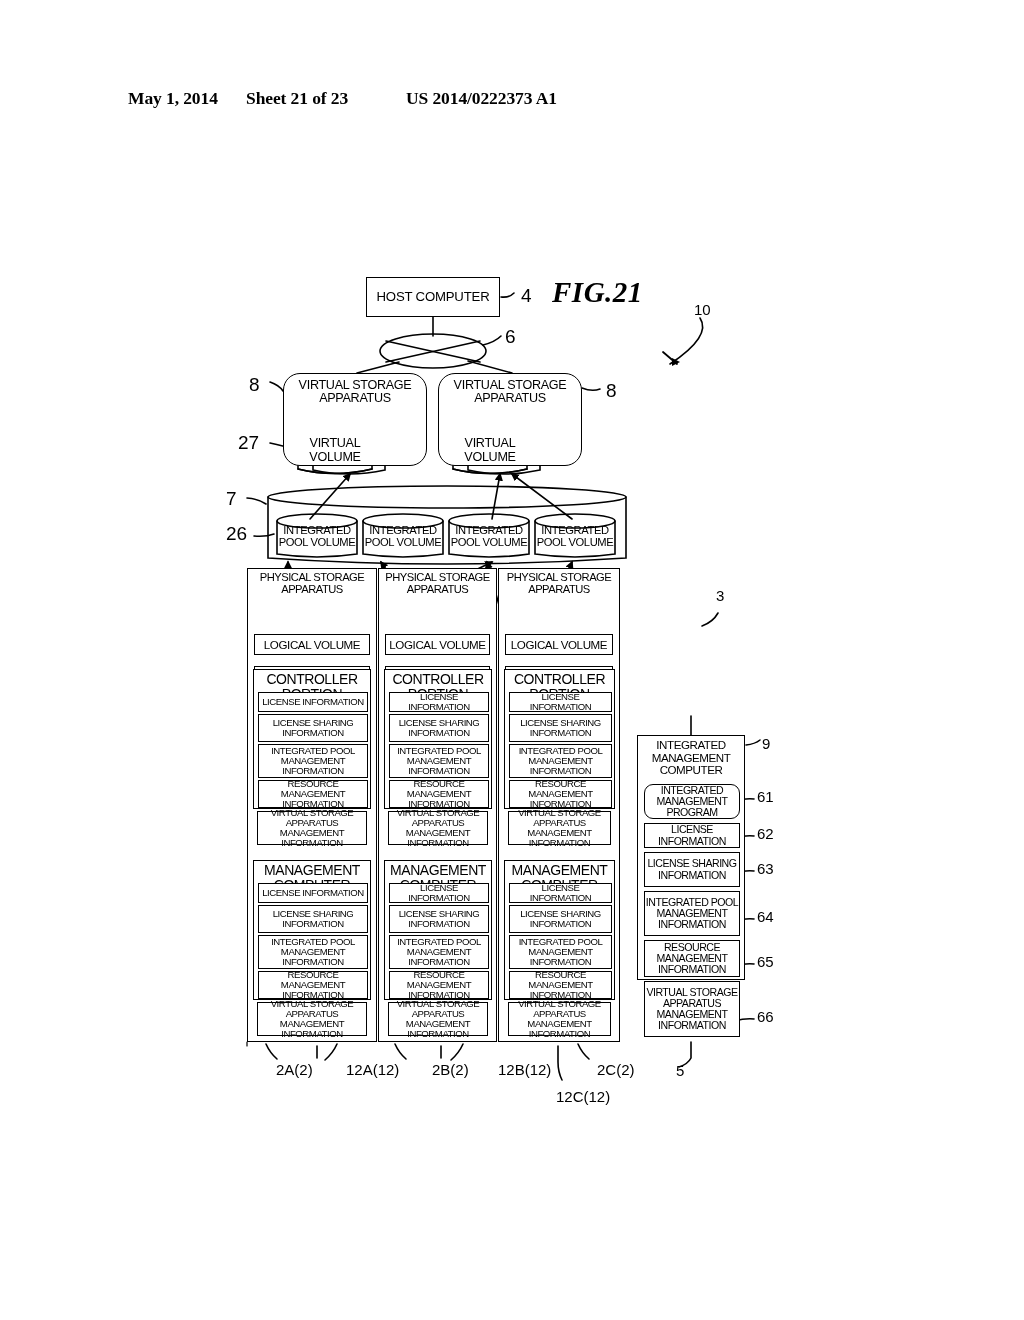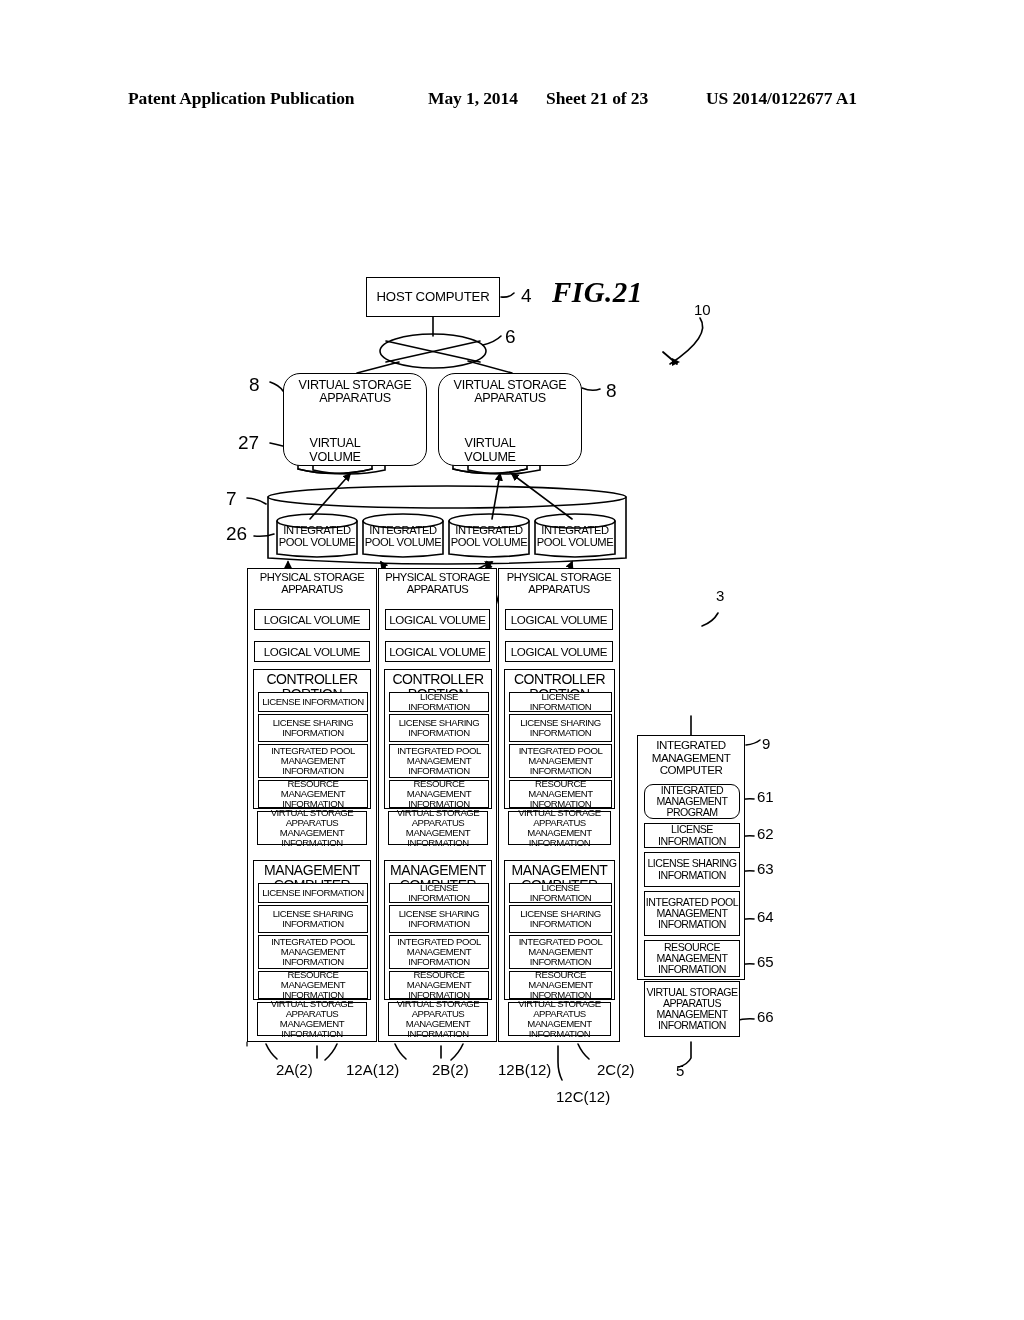--- a/index.html
+++ b/index.html
@@ -136,21 +136,21 @@
   .psa-title {
     position: absolute; left: 1px; right: 1px; top: 3px;
     text-align: center; font-size: 11.2px; line-height: 1.06;
     letter-spacing: -0.5px;
   }
   .lv-box {
     position: absolute;
     border: 1.5px solid #000;
     background: #fff;
     display: flex; align-items: center; justify-content: center;
-    font-size: 11.6px; letter-spacing: -0.4px;
+    font-size: 11.6px; letter-spacing: -0.4px; margin-top: 25px;
   }
 
   
   .panel {
     position: absolute;
     border: 1.5px solid #000;
     background: #fff;
   }
   .panel-title {
     position: absolute; left: 0; right: 0; top: 2px;
@@ -190,24 +190,23 @@
     font-size: 10.6px; line-height: 1.04; letter-spacing: -0.5px;
   }
   .imc-item.rnd { border-radius: 9px; }
 </style>
 </head>
 <body>
 
 <div id="page">
 
   <div class="pat-header">
-    <span class="h-pub">Patent Application Publication</span>
     <span class="h-date">May 1, 2014</span>
     <span class="h-sheet">Sheet 21 of 23</span>
-    <span class="h-num">US 2014/0122677 A1</span>
+    <span class="h-num">US 2014/0222373 A1</span>
   </div>
 
   <div id="fig">
 
     <svg id="svg-layer" viewBox="0 0 1024 1320">
       <defs>
         <marker id="arrhead" viewBox="0 0 10 10" refX="8" refY="5" markerWidth="5.2" markerHeight="5.2" orient="auto-start-reverse">
           <path d="M 0 0 L 10 5 L 0 10 z" fill="#000"></path>
         </marker>
       </defs>

